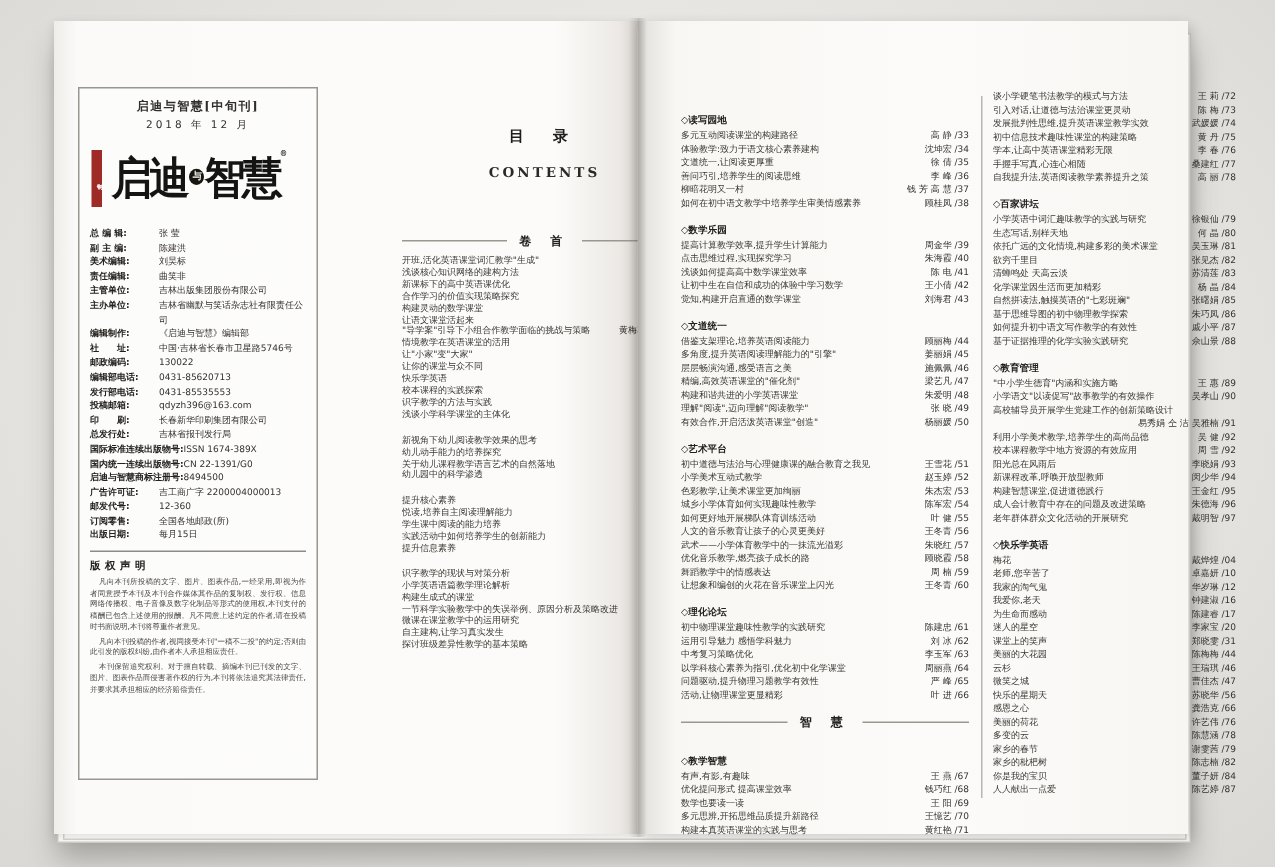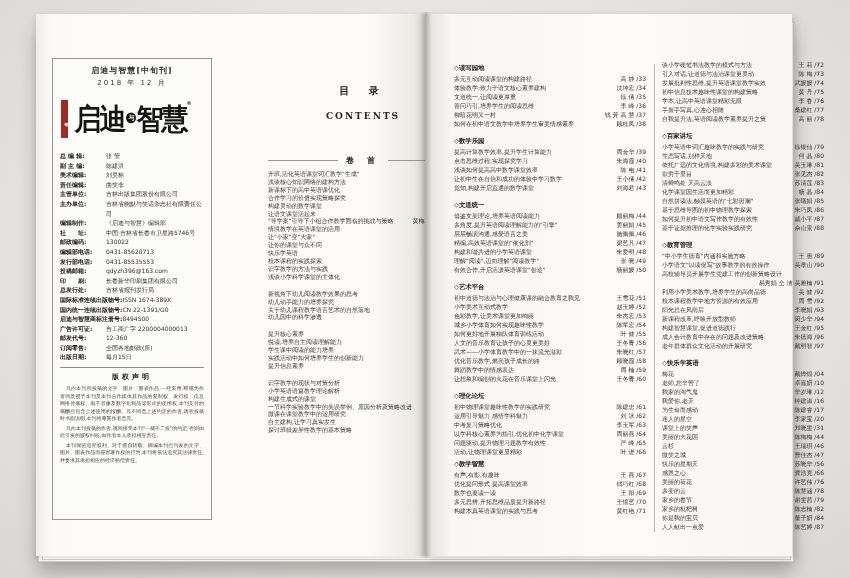--- a/index.html
+++ b/index.html
@@ -36,21 +36,21 @@
   .logo .big{font-family:"DejaVu Serif","Liberation Serif",serif;font-weight:bold;font-size:27px;
     color:#141412;letter-spacing:-2px;transform:scaleY(1.08);white-space:nowrap;}
   .logo .dot{display:inline-block;width:10px;height:10px;border-radius:50%;background:#17160f;color:#fff;
     font-size:6px;line-height:10px;text-align:center;vertical-align:middle;margin:0 1px 6px 1px;}
   .logo .reg{font-size:5px;vertical-align:top;color:#141412;}
   .mfields{margin-top:2px;}
   .mf{display:flex;font-size:6px;line-height:1.6;align-items:flex-start;}
   .ml{font-weight:bold;min-width:46px;white-space:nowrap;color:#23211e;}
   .mv{flex:1;color:#33312d;word-break:break-all;}
   .copyright{border-top:1px solid #8f8b84;margin-top:5px;padding-top:4px;}
-  .cp-title{font-weight:bold;font-size:7px;text-align:center;letter-spacing:3px;margin-bottom:3px;color:#23211e;}
+  .cp-title{font-weight:bold;font-size:7px;text-align:left;letter-spacing:3px;margin-bottom:3px;color:#23211e;}
   .cp-p{font-size:5px;line-height:1.5;color:#4a4843;text-align:justify;text-indent:1.2em;margin:0 0 2px 0;}
 
   
   .p1col{position:absolute;left:232px;top:70px;width:190px;color:#3a3833;}
   .toc-title-cn{font-weight:bold;font-size:10px;letter-spacing:8px;text-align:center;color:#1f1e1b;
     font-family:"DejaVu Serif","Liberation Serif",serif;}
   .toc-title-en{font-family:"DejaVu Serif","Liberation Serif",serif;font-weight:bold;font-size:9px;
     letter-spacing:2px;text-align:center;color:#2a2926;margin-top:13px;}
   .p1flow{margin-top:34px;}
   .ruled{display:flex;align-items:center;margin:6px 0 4px;}
@@ -65,21 +65,21 @@
   .e .a{white-space:nowrap;margin-left:5px;color:#34322e;}
   .e2{text-align:right;font-size:6px;line-height:7.9px;color:#34322e;}
 
   
   .p2col{position:absolute;top:48px;color:#3a3833;}
   .p2col .e{font-size:6px;line-height:9px;}
   .p2left{left:418px;width:192px;}
   .p2right{left:626px;width:162px;}
   .coldiv{position:absolute;left:618px;top:52px;width:1px;height:468px;background:#b9b5ae;}
   .sh{font-weight:bold;font-size:6.4px;line-height:9px;margin:8px 0 1px;color:#23211e;}
-  .sh.first{margin-top:4px;}
+  .sh.first{margin-top:16px;}
   .p2col .ruled{margin:8px 0 5px;}
   .p2col .e2{line-height:9px;}
 </style>
 </head>
 <body>
 
 <div class="scene">
   <div class="book">
     <div class="under u1"></div>
     <div class="under u2"></div>
@@ -478,20 +478,25 @@
           </div>
           <div class="e">
             <span class="t">问题驱动,提升物理习题教学有效性</span>
             <span class="a">严 峰 /65</span>
           </div>
           <div class="e">
             <span class="t">活动,让物理课堂更显精彩</span>
             <span class="a">叶 进 /66</span>
           </div>
         </div>
+        <div class="ruled">
+          <span class="rl"></span>
+          <span class="rt">智 慧</span>
+          <span class="rl"></span>
+        </div>
         <div class="blk first">
           <div class="sh first">◇教学智慧</div>
           <div class="e">
             <span class="t">有声,有影,有趣味</span>
             <span class="a">王 燕 /67</span>
           </div>
           <div class="e">
             <span class="t">优化提问形式 提高课堂效率</span>
             <span class="a">钱巧红 /68</span>
           </div>

